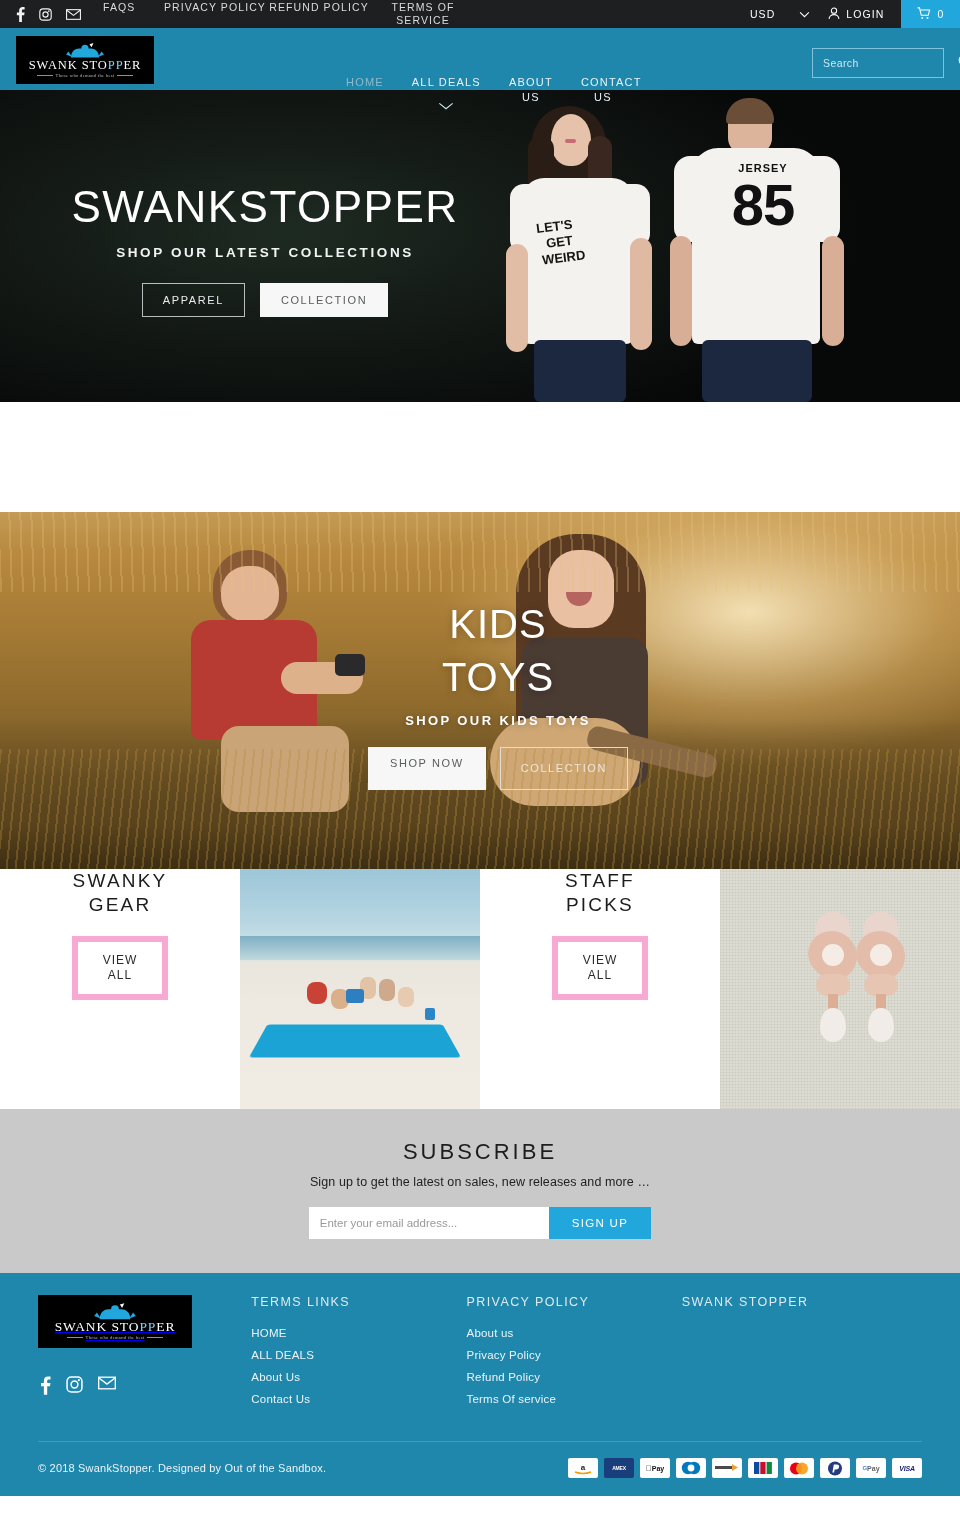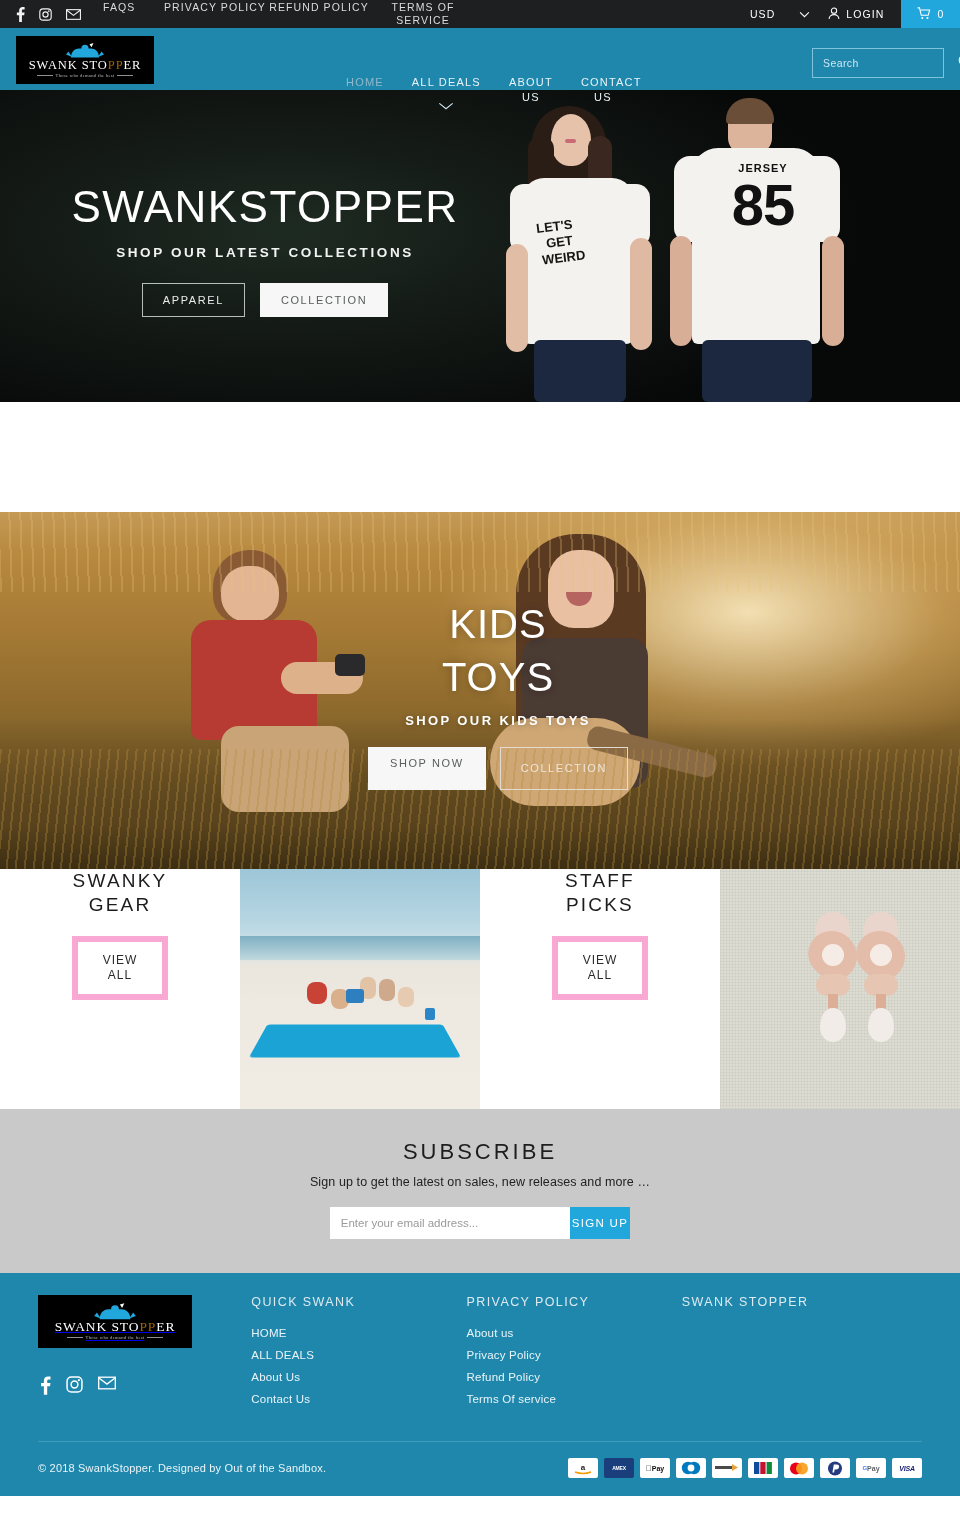--- a/index.html
+++ b/index.html
@@ -76,21 +76,21 @@
     align-items: center; justify-content: center;
     overflow: hidden;
     text-decoration: none;
   }
   .logo-mark { position: relative; width: 42px; height: 15px; margin-bottom: 1px; }
   .logo-word {
     font-family: "Liberation Serif", serif;
     font-size: 12.5px; letter-spacing: .9px;
     color: #ffffff; line-height: 12px; white-space: nowrap;
   }
-  .logo-word .hl { color: #a16207; }
+  .logo-word .hl { color: #7dd3fc; }
   .logo-tag {
     font-family: "Liberation Serif", serif;
     font-size: 4.6px; color: #b9bcbe; letter-spacing: .3px;
     margin-top: 2px; display: flex; align-items: center; gap: 3px; white-space: nowrap;
   }
   .logo-tag i { display: block; width: 16px; height: 1px; background: #8e9295; }
 
   .mainnav {
     position: absolute;
     left: 332px; top: 0;
@@ -276,21 +276,21 @@
     width: 240px; height: 32px;
     border: 0; outline: 0; background: #ffffff;
     padding: 0 11px; font-size: 11.5px; color: #333;
     font-family: "Liberation Sans", sans-serif;
   }
   .sub-form input::placeholder { color: #9a9a9a; }
   .sub-form button {
     height: 32px; border: 0; cursor: pointer;
     background: #22a7dd; color: #ffffff;
     font-size: 11.5px; letter-spacing: 1.3px;
-    padding: 0 2px;
+    padding: 0 23px;
     font-family: "Liberation Sans", sans-serif;
   }
 
   
   .footer { background: #1f87ac; padding: 22px 0 0; color: #ffffff; }
   .footer-cols { display: flex; padding: 0 38px 0 38px; }
   .fcol-brand { width: 222px; }
   .flogo {
     width: 154px; height: 53px; background: #000000;
     display: flex; flex-direction: column;
@@ -629,21 +629,21 @@
           <a href="#">
             <svg width="18" height="14" viewBox="0 0 18 13">
                 <rect x=".7" y=".7" width="16.6" height="11.6" fill="none" stroke="currentColor" stroke-width="1.3"></rect>
                 <path d="M1 1.4l8 6.2 8-6.2" fill="none" stroke="currentColor" stroke-width="1.3"></path>
               </svg>
           </a>
         </div>
       </div>
 
       <div class="fcol">
-        <h4>QUICK SWANK</h4>
+        <h4>TERMS LINKS</h4>
         <a href="#">HOME</a>
         <a href="#">ALL DEALS</a>
         <a href="#">About Us</a>
         <a href="#">Contact Us</a>
       </div>
 
       <div class="fcol">
         <h4>PRIVACY POLICY</h4>
         <a href="#">About us</a>
         <a href="#">Privacy Policy</a>

